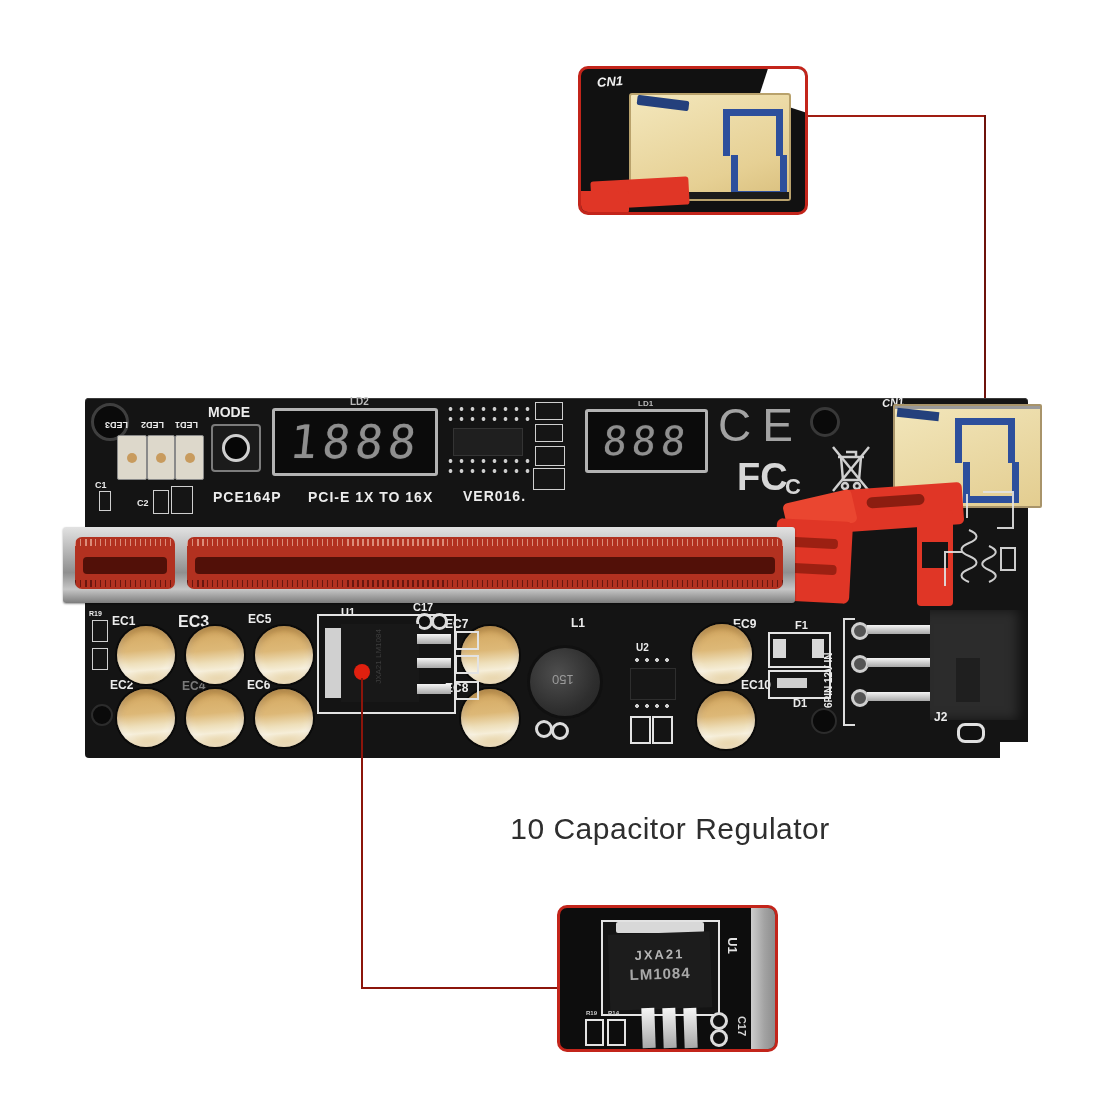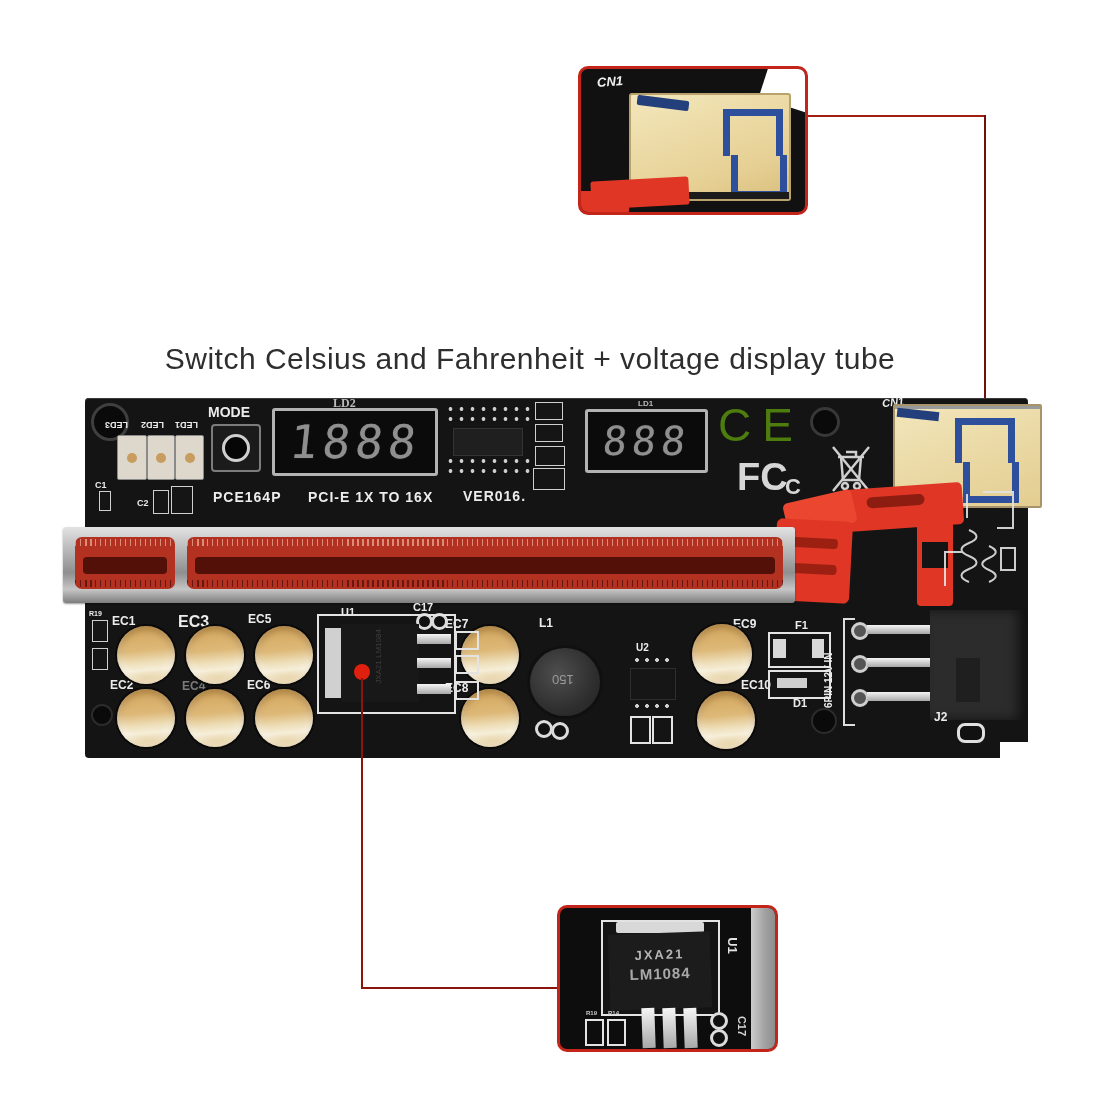--- a/index.html
+++ b/index.html
@@ -41,22 +41,22 @@
            background-repeat:no-repeat;}
   .slit{position:absolute;left:8px;right:8px;top:20px;height:17px;background:#521008;border-radius:4px;}
   .tinybox{border:1px solid #cfcfcf;background:#151515;}
   .vtext{writing-mode:vertical-rl;transform:rotate(180deg);}
 </style>
 </head>
 <body>
 
 <div id="stage">
 
-  <div class="abs heading" style="left:130px;top:342px;width:800px;font-size:30px;">Switch Celsius and Fahrenheit + voltage display tube</div>
   <div class="abs heading" style="left:430px;top:806px;width:480px;font-size:30px;line-height:45px;">
+    <div>10 Capacitor Regulator</div>
   </div>
 
   <div class="abs inset" style="left:578px;top:66px;width:224px;height:143px;">
     <div class="abs" style="left:185px;top:-18px;width:80px;height:60px;background:#fff;transform:rotate(18deg);"></div>
     <div class="abs" style="left:16px;top:5px;color:#f0f0f0;font-size:13px;font-weight:bold;font-style:italic;transform:rotate(-4deg);">CN1</div>
     <div class="abs" style="left:48px;top:24px;width:158px;height:104px;background:linear-gradient(160deg,#f3e7bc,#e6d094 70%,#d9bf7d);border:2px solid #b9a26c;border-radius:3px;">
       <div class="abs" style="left:6px;top:3px;width:52px;height:10px;background:#24407c;transform:rotate(7deg);border-radius:2px;"></div>
       <div class="abs" style="left:92px;top:14px;width:46px;height:40px;border:7px solid #2d4f9c;border-bottom:none;"></div>
       <div class="abs" style="left:100px;top:60px;width:42px;height:36px;border:7px solid #2d4f9c;border-top:none;"></div>
       <div class="abs" style="left:0;bottom:0;width:100%;height:7px;background:#1b1b1b;"></div>
@@ -90,40 +90,40 @@
     <div class="abs" style="left:126px;top:26px;width:46px;height:44px;background:#1b1b1b;border:2px solid #7c7c7c;border-radius:4px;">
       <div class="abs" style="left:50%;top:50%;width:22px;height:22px;margin:-14px 0 0 -14px;border:3px solid #cfcfcf;border-radius:50%;background:#060606;"></div>
     </div>
 
     <div class="abs silk" style="left:10px;top:82px;font-size:9px;">C1</div>
     <div class="abs tinybox" style="left:14px;top:93px;width:10px;height:18px;"></div>
     <div class="abs silk" style="left:52px;top:100px;font-size:9px;">C2</div>
     <div class="abs tinybox" style="left:68px;top:92px;width:14px;height:22px;"></div>
     <div class="abs tinybox" style="left:86px;top:88px;width:20px;height:26px;"></div>
 
-    <div class="abs silk" style="left:248px;top:-2px;font-size:12px;color:#bbb;font-family:Liberation Serif, serif;">LD2</div>
+    <div class="abs silk" style="left:265px;top:-2px;font-size:10px;color:#bbb;">LD2</div>
     <div class="abs disp" style="left:187px;top:10px;width:160px;height:62px;">
       <span class="digits" style="font-size:46px;">1888</span>
     </div>
 
     <div class="abs" style="left:360px;top:6px;width:85px;height:20px;background-image:radial-gradient(circle,#cfcfcf 1.6px,transparent 2.2px);background-size:11px 10px;"></div>
     <div class="abs" style="left:368px;top:30px;width:68px;height:26px;background:#1f1f1f;border:1px solid #343434;"></div>
     <div class="abs" style="left:360px;top:58px;width:85px;height:20px;background-image:radial-gradient(circle,#cfcfcf 1.6px,transparent 2.2px);background-size:11px 10px;"></div>
 
     <div class="abs tinybox" style="left:450px;top:4px;width:26px;height:16px;"></div>
     <div class="abs tinybox" style="left:450px;top:26px;width:26px;height:16px;"></div>
     <div class="abs tinybox" style="left:450px;top:48px;width:28px;height:18px;"></div>
     <div class="abs tinybox" style="left:448px;top:70px;width:30px;height:20px;"></div>
 
     <div class="abs silk" style="left:553px;top:1px;font-size:8px;color:#bbb;">LD1</div>
     <div class="abs disp" style="left:500px;top:11px;width:117px;height:58px;">
       <span class="digits" style="font-size:40px;">888</span>
     </div>
 
-    <div class="abs" style="left:633px;top:0px;font-size:46px;color:#4d7c0f;letter-spacing:11px;">CE</div>
+    <div class="abs" style="left:633px;top:0px;font-size:46px;color:#a3a3a3;letter-spacing:11px;">CE</div>
     <div class="abs ringhole" style="left:725px;top:9px;width:24px;height:24px;border:3px solid #383838;"></div>
     <div class="abs" style="left:652px;top:58px;font-size:38px;font-weight:bold;color:#d6d6d6;">FC</div>
     <div class="abs" style="left:700px;top:76px;font-size:22px;font-weight:bold;color:#d6d6d6;">C</div>
     <svg class="abs" style="left:745px;top:44px;" width="42" height="54" viewBox="0 0 42 54">
       <g stroke="#cfcfcf" stroke-width="2.5" fill="none">
         <path d="M16 10 h10 v4"></path>
         <path d="M8 15 h26"></path>
         <path d="M11 15 l2 23 h16 l2 -23"></path>
         <circle cx="15" cy="44" r="3"></circle>
         <circle cx="27" cy="44" r="3"></circle>
@@ -212,21 +212,21 @@
     <div class="abs" style="left:256px;top:226px;width:78px;height:78px;background:#181818;">
       <span class="abs" style="left:10px;top:28px;font-size:8px;color:#3e3e3e;transform:rotate(-90deg);white-space:nowrap;">JXA21 LM1084</span>
     </div>
     <div class="abs pinbar" style="left:332px;top:236px;width:34px;height:10px;"></div>
     <div class="abs pinbar" style="left:332px;top:260px;width:34px;height:10px;"></div>
     <div class="abs pinbar" style="left:332px;top:286px;width:34px;height:10px;"></div>
     <div class="abs whitebox" style="left:370px;top:233px;width:20px;height:15px;"></div>
     <div class="abs whitebox" style="left:370px;top:257px;width:20px;height:15px;"></div>
     <div class="abs whitebox" style="left:370px;top:283px;width:20px;height:15px;"></div>
 
-    <div class="abs silk" style="left:454px;top:218px;font-size:12px;">L1</div>
+    <div class="abs silk" style="left:486px;top:218px;font-size:12px;">L1</div>
     <div class="abs" style="left:445px;top:250px;width:70px;height:68px;border-radius:50%;background:radial-gradient(circle at 40% 38%,#4e4e4e,#2e2e2e 62%,#222);box-shadow:0 0 0 3px #101010;">
       <span class="abs" style="left:22px;top:24px;font-size:13px;color:#9a9a9a;transform:rotate(180deg);">150</span>
     </div>
     <div class="abs ringpad" style="left:450px;top:322px;width:12px;height:12px;"></div>
     <div class="abs ringpad" style="left:466px;top:324px;width:12px;height:12px;"></div>
 
     <div class="abs silk" style="left:551px;top:244px;font-size:10px;">U2</div>
     <div class="abs" style="left:547px;top:258px;width:38px;height:8px;background-image:radial-gradient(circle,#cfcfcf 1.6px,transparent 2.2px);background-size:10px 8px;"></div>
     <div class="abs" style="left:545px;top:270px;width:44px;height:30px;background:#161616;border:1px solid #2e2e2e;"></div>
     <div class="abs" style="left:547px;top:304px;width:38px;height:8px;background-image:radial-gradient(circle,#cfcfcf 1.6px,transparent 2.2px);background-size:10px 8px;"></div>

